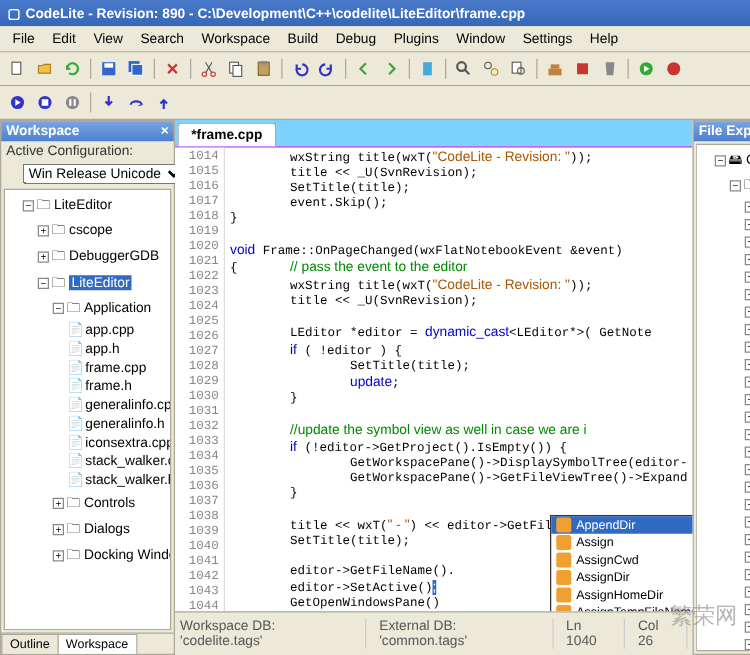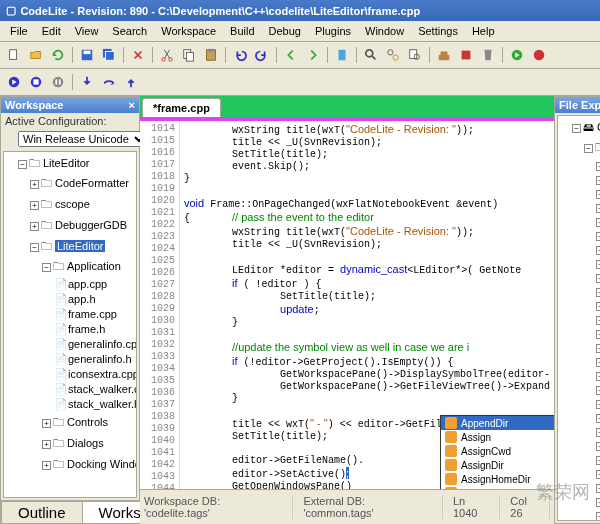--- a/index.html
+++ b/index.html
@@ -18,24 +18,24 @@
 .ws { width: 140px; }
 .cfg-label { padding: 2px 4px; color: #333; }
 .cfg-sel { margin: 2px 17px; width: calc(100% - 8px); }
 .tree { flex: 1; background: #fff; overflow: auto; margin: 2px; border: 1px solid #aca899; font-size: 10px; padding: 2px; }
 .tree ul { list-style: none; padding-left: 12px; }
 .tree li { padding: 1px 0; white-space: nowrap; }
 .tree .exp { display: inline-block; width: 9px; height: 9px; border: 1px solid #888; text-align: center; line-height: 7px; margin-right: 2px; font-size: 8px; background: #fff; }
 .tree .ico { display: inline-block; width: 12px; margin-right: 2px; }
 .tree .sel { background: #316ac5; color: #fff; padding: 0 2px; }
 .ws-tabs { display: flex; border-top: 1px solid #aca899; }
-.ws-tab { padding: 2px 16px; border: 1px solid #aca899; border-bottom: none; margin-right: -1px; background: #ece9d8; font-size: 15px; }
+.ws-tab { padding: 2px 6px; border: 1px solid #aca899; border-bottom: none; margin-right: -1px; background: #ece9d8; font-size: 10px; }
 .ws-tab.active { background: #fff; }
 .editor { flex: 1; display: flex; flex-direction: column; background: #fff; }
-.ed-tabs { display: flex; background: #22c55e; border-bottom: 4px solid #d946ef; padding: 2px 2px 0; }
+.ed-tabs { display: flex; background: #7dd3fc; border-bottom: 1px solid #d946ef; padding: 2px 2px 0; }
 .ed-tab { padding: 3px 10px; border: 1px solid #aca899; border-bottom: none; background: #fff; font-weight: bold; border-radius: 3px 3px 0 0; }
 .code-area { flex: 1; display: flex; overflow: hidden; position: relative; }
 .gutter { background: #fff; border-right: 1px solid #ddd; width: 40px; text-align: right; color: #888; padding: 2px 4px 2px 2px; font-family: 'Courier New', monospace; font-size: 10px; line-height: 12px; }
 .code { flex: 1; font-family: 'Courier New', monospace; font-size: 10px; line-height: 12px; padding: 2px 4px; white-space: pre; overflow: hidden; color: #000; }
 .kw { color: #0000cc; }
 .str { color: #aa5500; }
 .cmt { color: #008800; text-align: center; }
 .autocomplete { position: absolute; left: 300px; top: 294px; background: #fff; border: 1px solid #333; box-shadow: 2px 2px 4px rgba(0,0,0,0.3); width: 180px; z-index: 10; }
 .ac-item { padding: 1px 4px; display: flex; align-items: center; gap: 4px; font-size: 10px; }
 .ac-item.sel { background: #316ac5; color: #fff; }
@@ -248,21 +248,20 @@
     <div class="panel-hdr">
       <span>Workspace</span>
       <span class="x">×</span>
     </div>
     <div class="cfg-label">Active Configuration:</div>
     <select class="cfg-sel"><option>Win Release Unicode</option></select>
     <div class="tree">
       <ul>
         <li><span class="exp">−</span><span class="ico">🗀</span><span>LiteEditor</span>
           <ul id="ws-items">
-              <li><span class="exp">+</span><span class="ico">🗀</span>CodeFormatter</li>
               <li><span class="exp">+</span><span class="ico">🗀</span>cscope</li>
               <li><span class="exp">+</span><span class="ico">🗀</span>DebuggerGDB</li>
               <li><span class="exp">−</span><span class="ico">🗀</span><span class="sel">LiteEditor</span><ul id="le-sub">
                   <li><span class="exp">−</span><span class="ico">🗀</span>Application<ul id="app-files">
                       <li><span class="ico">📄</span>app.cpp</li>
                       <li><span class="ico">📄</span>app.h</li>
                       <li><span class="ico">📄</span>frame.cpp</li>
                       <li><span class="ico">📄</span>frame.h</li>
                       <li><span class="ico">📄</span>generalinfo.cpp</li>
                       <li><span class="ico">📄</span>generalinfo.h</li>

